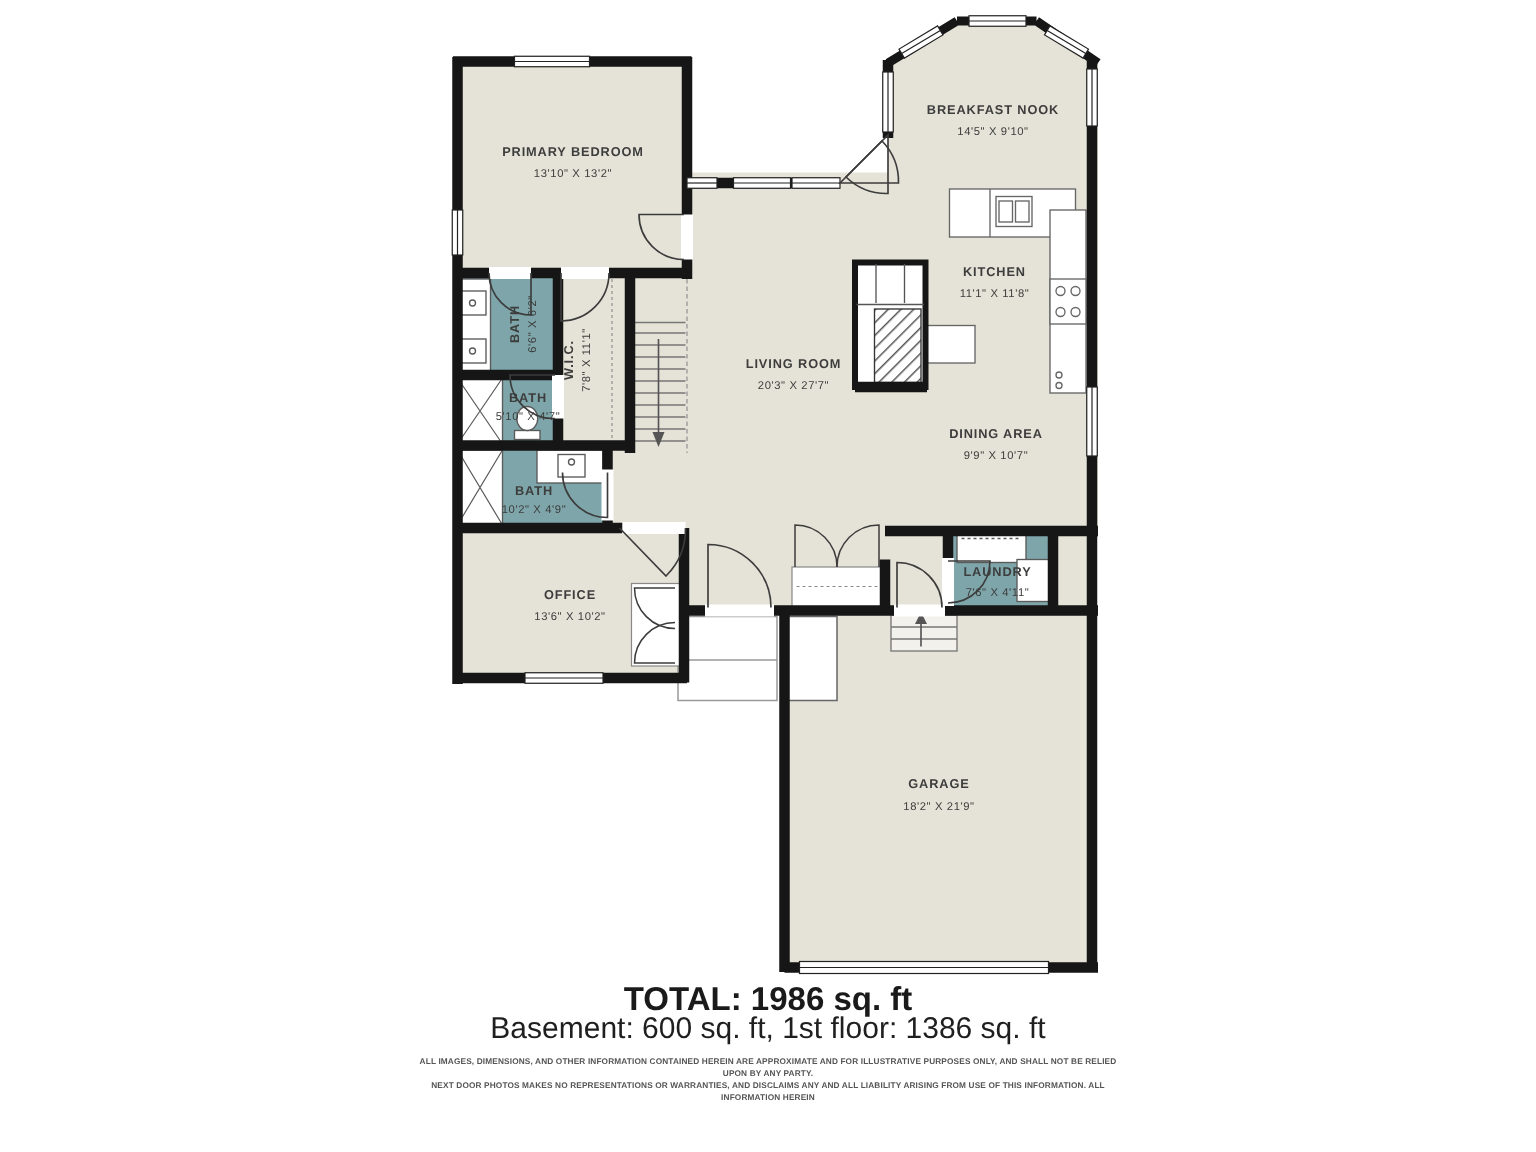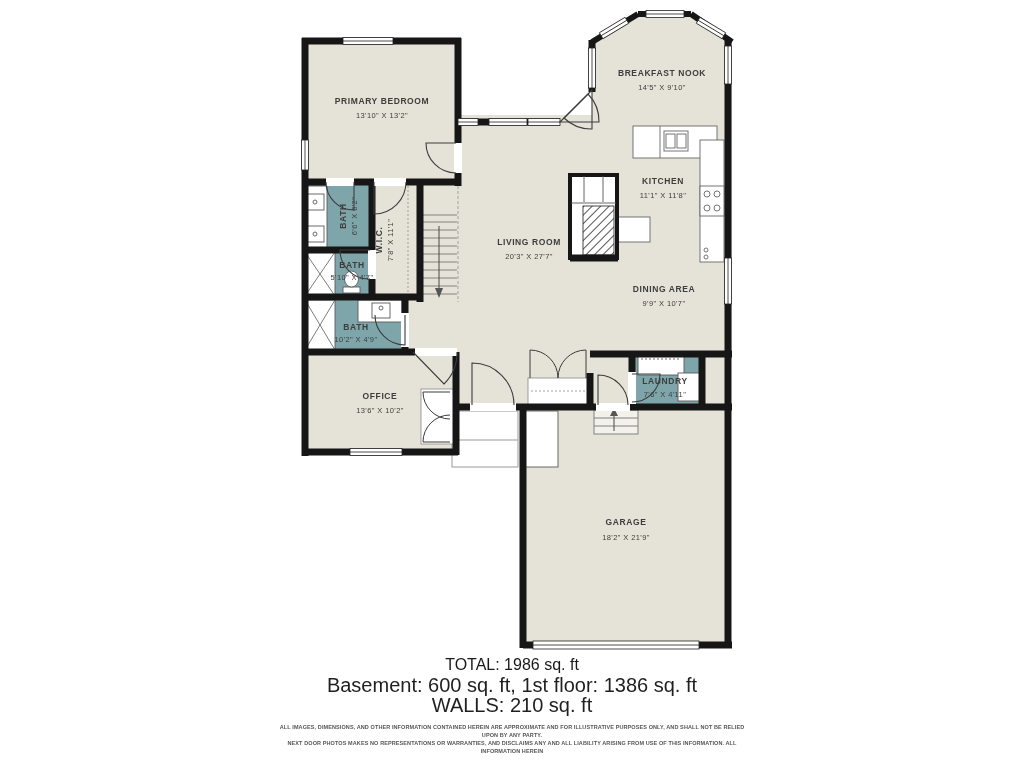--- a/index.html
+++ b/index.html
@@ -1,21 +1,21 @@
 <!DOCTYPE html>
 <html><head>
 <meta charset="utf-8">
 <style>
   html,body{margin:0;padding:0;background:#fff;}
   .canvas{width:1024px;height:768px;background:#fff;overflow:hidden;font-family:"Liberation Sans",sans-serif;}
   svg text{font-family:"Liberation Sans",sans-serif;fill:#3d3d3d;}
   .room-name{font-size:8.5px;letter-spacing:.6px;font-weight:600;text-anchor:middle;}
   .room-dims{font-size:7.5px;letter-spacing:.4px;font-weight:400;text-anchor:middle;}
   .footer{width:1024px;text-align:center;color:#1a1a1a;margin-top:-2px;}
-  .footer .total{font-size:16px;font-weight:400;line-height:21px;}
+  .footer .total{font-size:22px;font-weight:700;line-height:21px;}
   .footer .line{font-size:20px;font-weight:400;line-height:20px;color:#1f1f1f;}
   .disclaimer{margin:8px auto 0;width:480px;font-size:5.5px;line-height:8px;color:#555;font-weight:600;letter-spacing:.1px;}
 </style>
 </head>
 <body>
 
 <div class="canvas">
 <svg width="1024" height="652" viewBox="0 0 1024 652">
   <defs>
     <pattern id="hatch" width="6" height="6" patternUnits="userSpaceOnUse" patternTransform="rotate(45)">
@@ -300,20 +300,19 @@
     <g>
       <text class="room-name" x="356" y="330">BATH</text>
       <text class="room-dims" x="356" y="342">10'2" X 4'9"</text>
     </g>
   </g>
 </svg>
 
 <div class="footer">
   <div class="total">TOTAL: 1986 sq. ft</div>
   <div class="line">Basement: 600 sq. ft, 1st floor: 1386 sq. ft</div>
-  <div class="line">WALLS: 210 sq. ft</div>
   <div class="disclaimer">
     <div>ALL IMAGES, DIMENSIONS, AND OTHER INFORMATION CONTAINED HEREIN ARE APPROXIMATE AND FOR ILLUSTRATIVE PURPOSES ONLY, AND SHALL NOT BE RELIED UPON BY ANY PARTY.</div>
     <div>NEXT DOOR PHOTOS MAKES NO REPRESENTATIONS OR WARRANTIES, AND DISCLAIMS ANY AND ALL LIABILITY ARISING FROM USE OF THIS INFORMATION. ALL INFORMATION HEREIN</div>
 
   </div>
 </div>
 </div>
 
 </body></html>

